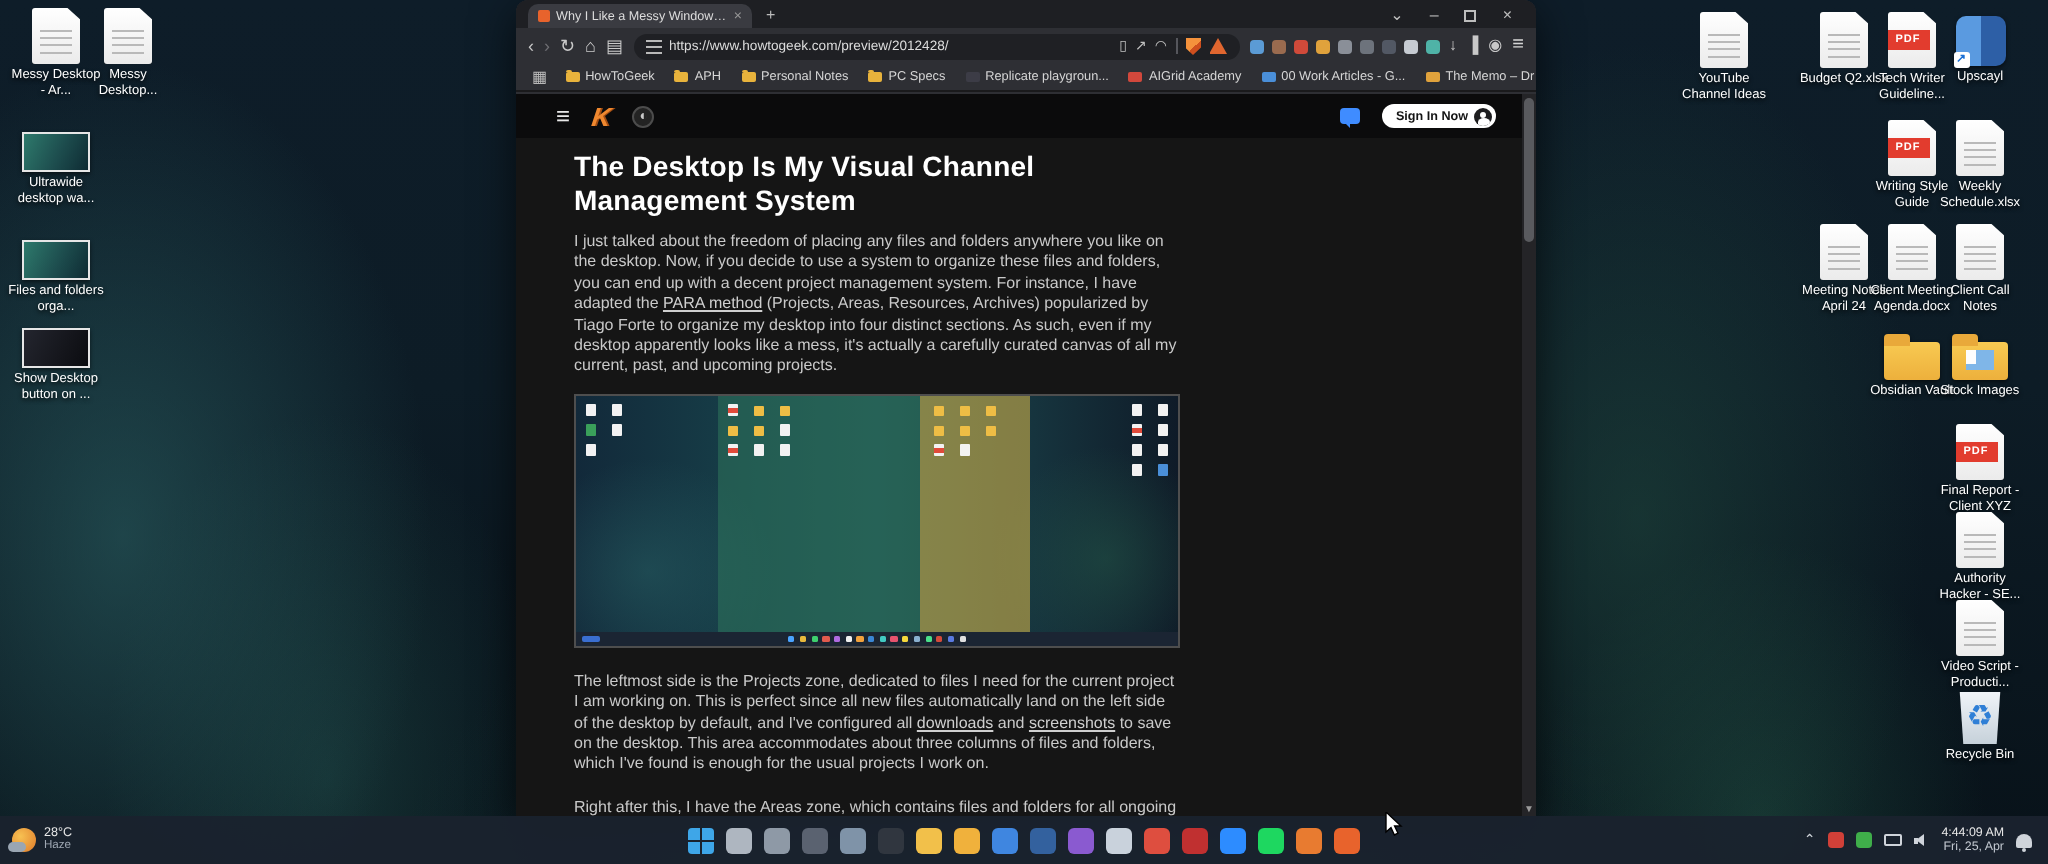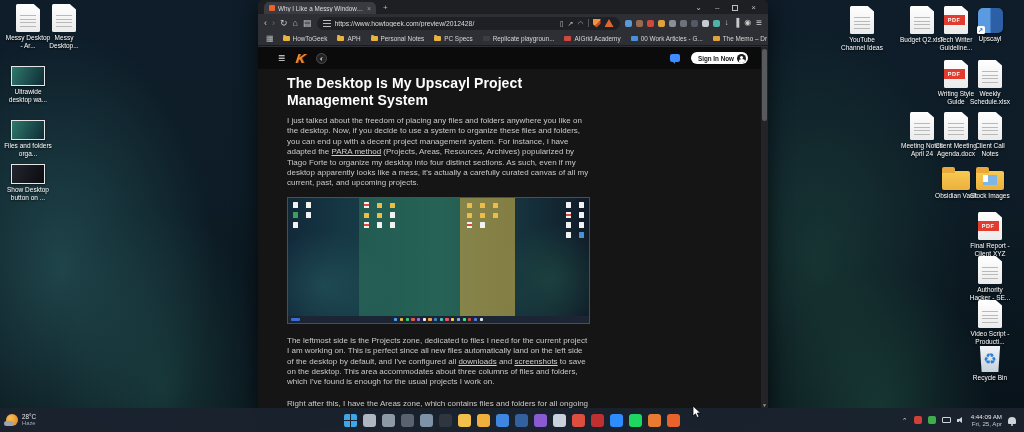--- a/index.html
+++ b/index.html
@@ -448,21 +448,21 @@
       <span class="themedot">◐</span>
       <span class="hspacer"></span>
       <span class="chatic"></span>
       <span class="signin">
         <span class="txt">Sign In Now</span>
         <span class="avatar"></span>
       </span>
     </div>
 
     <div class="article">
-      <h1 class="title">The Desktop Is My Upscayl Project Management System</h1>
+      <h1 class="title">The Desktop Is My Visual Channel Management System</h1>
 
       <p class="para p1"><span>I just talked about the freedom of placing any files and folders anywhere you like on the desktop. Now, if you decide to use a system to organize these files and folders, you can end up with a decent project management system. For instance, I have adapted the </span><a>PARA method</a><span> (Projects, Areas, Resources, Archives) popularized by Tiago Forte to organize my desktop into four distinct sections. As such, even if my desktop apparently looks like a mess, it's actually a carefully curated canvas of all my current, past, and upcoming projects.</span></p>
 
       <div class="shot">
         <div class="zone z2"></div>
         <div class="zone z3"></div>
         <div class="mz mz1">
 
         <span class="mi doc"></span>
             <span class="mi doc"></span>

